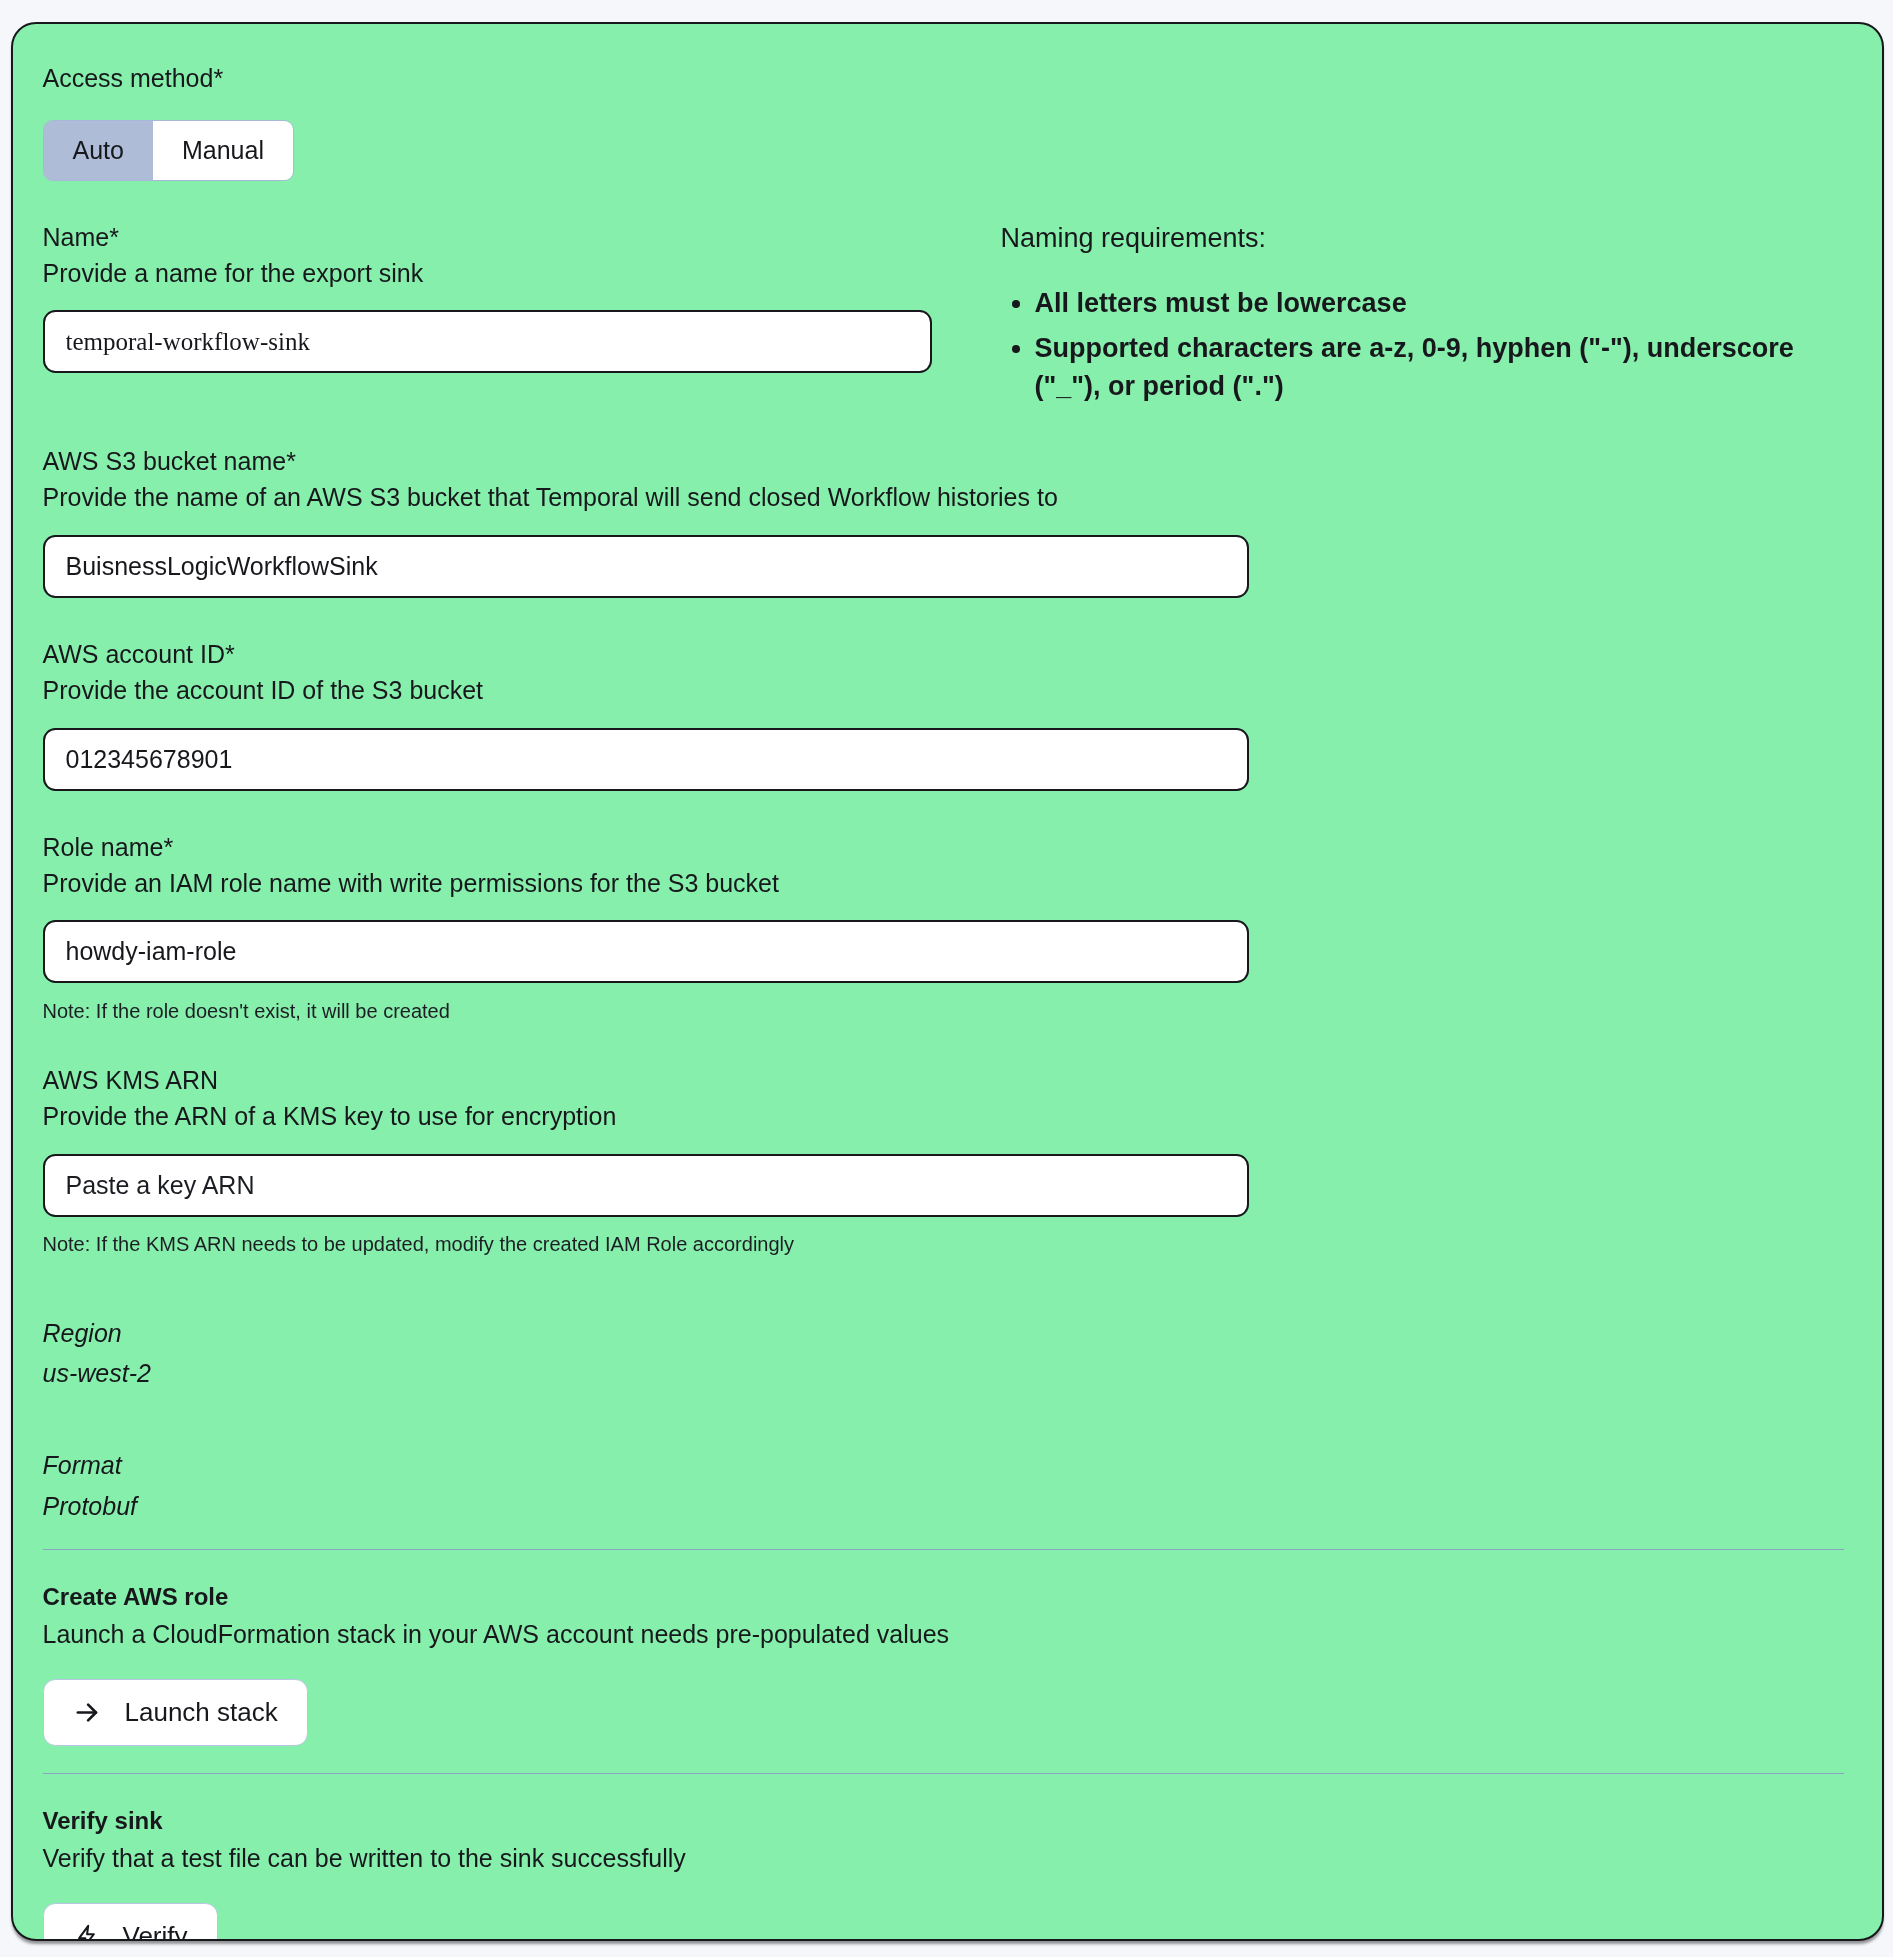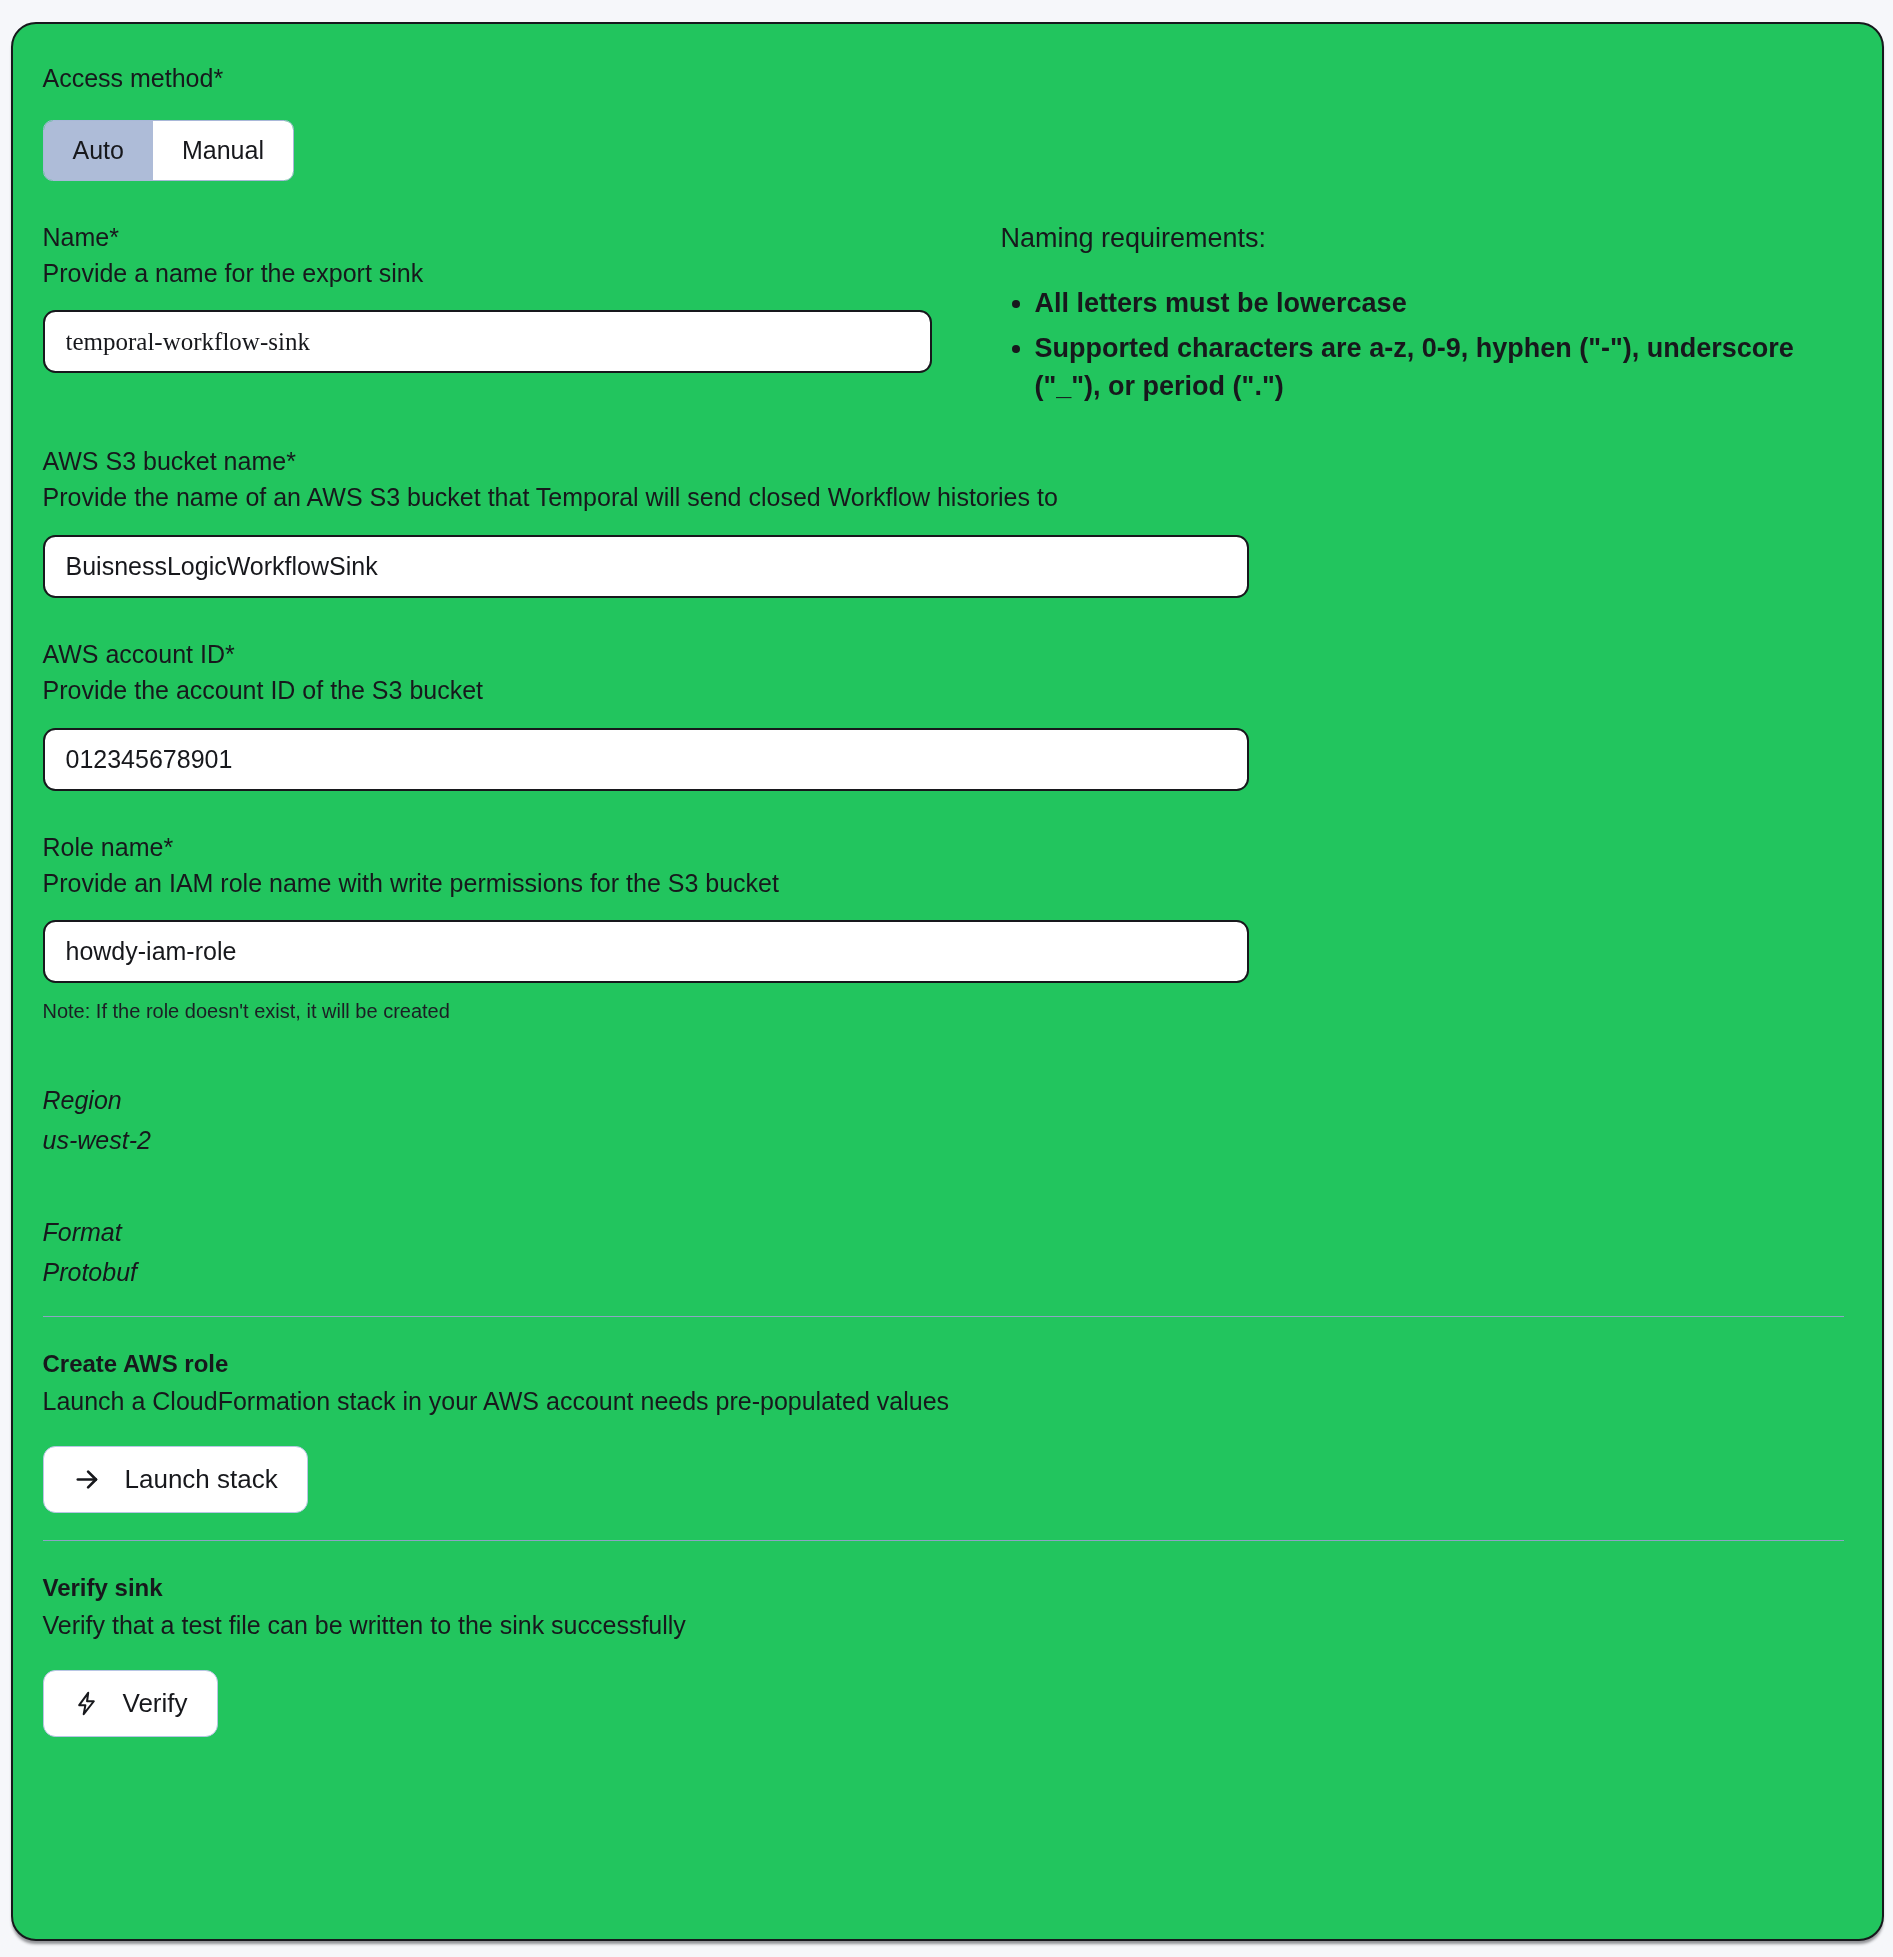--- a/index.html
+++ b/index.html
@@ -7,21 +7,21 @@
   body {
     background: #f6f7fa;
     font-family: "Liberation Sans", sans-serif;
     color: #17181c;
     overflow: hidden;
   }
   .card {
     position: absolute;
     left: 10.5px; top: 22px;
     width: 1873px; height: 1919px;
-    background: #22c55e;
+    background: #86efac;
     border: 2.9px solid #17181c;
     border-radius: 25px;
     box-shadow: 0 4.8px 2.9px -1.9px rgba(23,24,28,0.45);
     padding: 38px 38px 16px 30px;
     overflow: hidden;
   }
   .label { font-size: 25px; line-height: 32.5px; }
   .desc  { font-size: 25px; line-height: 32.5px; margin-top: 3.8px; }
   .note  { font-size: 20px; line-height: 25px; margin-top: 15.3px; color: #1c1e24; }
 
@@ -146,20 +146,26 @@
 
   
   <div class="field">
     <div class="label">Role name*</div>
     <div class="desc">Provide an IAM role name with write permissions for the S3 bucket</div>
     <input class="text-input w-wide" type="text" value="howdy-iam-role" style="">
     <div class="note">Note: If the role doesn't exist, it will be created</div>
   </div>
 
   
+  <div class="field">
+    <div class="label">AWS KMS ARN</div>
+    <div class="desc">Provide the ARN of a KMS key to use for encryption</div>
+    <input class="text-input w-wide" type="text" placeholder="Paste a key ARN" style="">
+    <div class="note">Note: If the KMS ARN needs to be updated, modify the created IAM Role accordingly</div>
+  </div>
 
   
   <div class="ro-block">
     <div class="label">Region</div>
     <div class="ro-value">us-west-2</div>
   </div>
 
   
   <div class="ro-block">
     <div class="label">Format</div>

